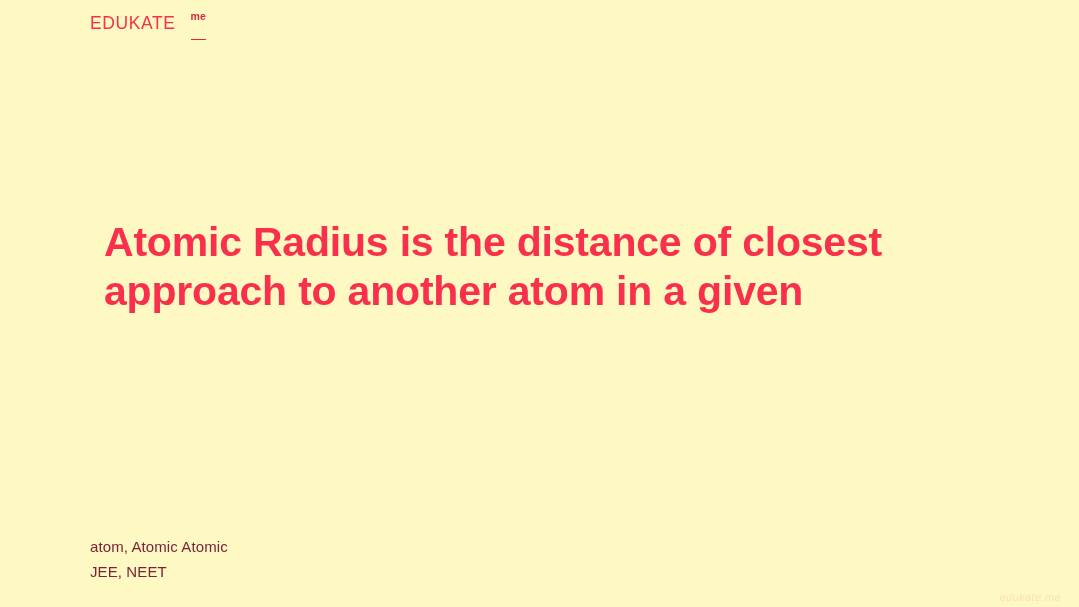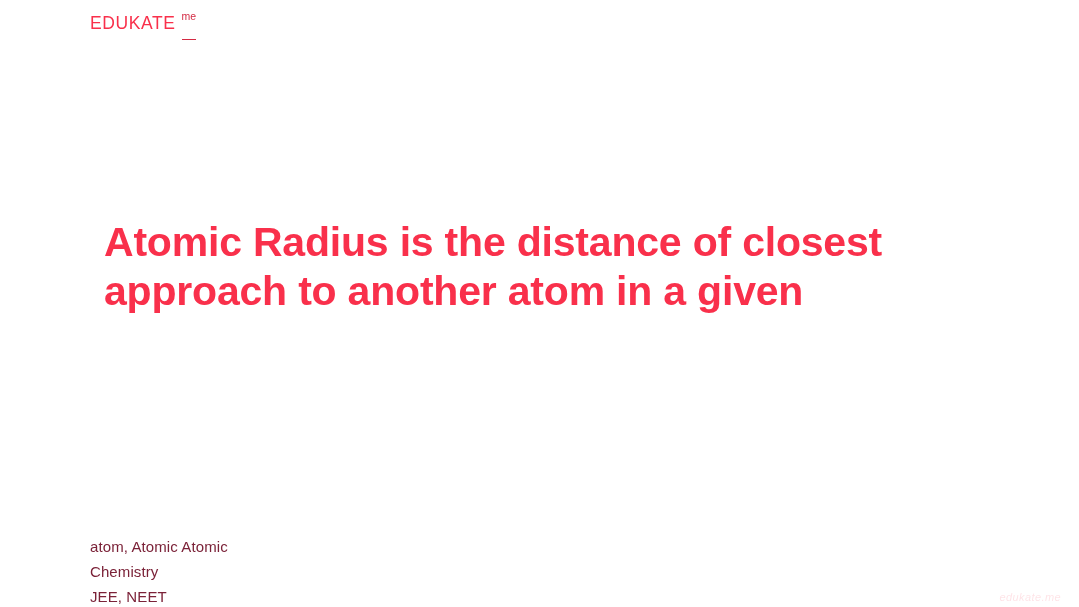--- a/index.html
+++ b/index.html
@@ -11,21 +11,21 @@
     height: 607px;
     background: #0a1733;
     font-family: "Liberation Sans", sans-serif;
     overflow: hidden;
     position: relative;
   }
 
   .slide {
     position: absolute;
     inset: 0;
-    background: #ffffff;
+    background: #fef9c3;
   }
 
   
   .logo {
     position: absolute;
     left: 90px;
     top: 15px;
     display: flex;
     align-items: flex-start;
     line-height: 1;
@@ -34,24 +34,24 @@
   .logo-word {
     font-size: 17.5px;
     font-weight: 400;
     letter-spacing: 0.6px;
     color: #f9304b;
     line-height: 1;
     display: inline-block;
   }
   .logo-sup {
     font-size: 10.5px;
-    font-weight: 400;
+    font-weight: 700;
     color: #d42a43;
     line-height: 1;
-    margin-left: 6px;
+    margin-left: 15px;
     position: relative;
     top: -4px;
     display: inline-block;
     padding-bottom: 17px;
     border-bottom: 1.4px solid #d42a43;
   }
 
   
   .headline {
     position: absolute;
@@ -108,19 +108,18 @@
     <span class="logo-sup">me</span>
   </div>
 
   <div class="headline">
     <span class="headline-line">Atomic Radius is the distance of closest</span>
     <span class="headline-line">approach to another atom in a given</span>
   </div>
 
   <div class="meta">
     <span class="meta-line">atom, Atomic Atomic</span>
-    <span class="meta-line">Chemistry</span>
     <span class="meta-line">JEE, NEET</span>
   </div>
 
   <div class="watermark">edukate.me</div>
 
 </div>
 
 </body></html>

